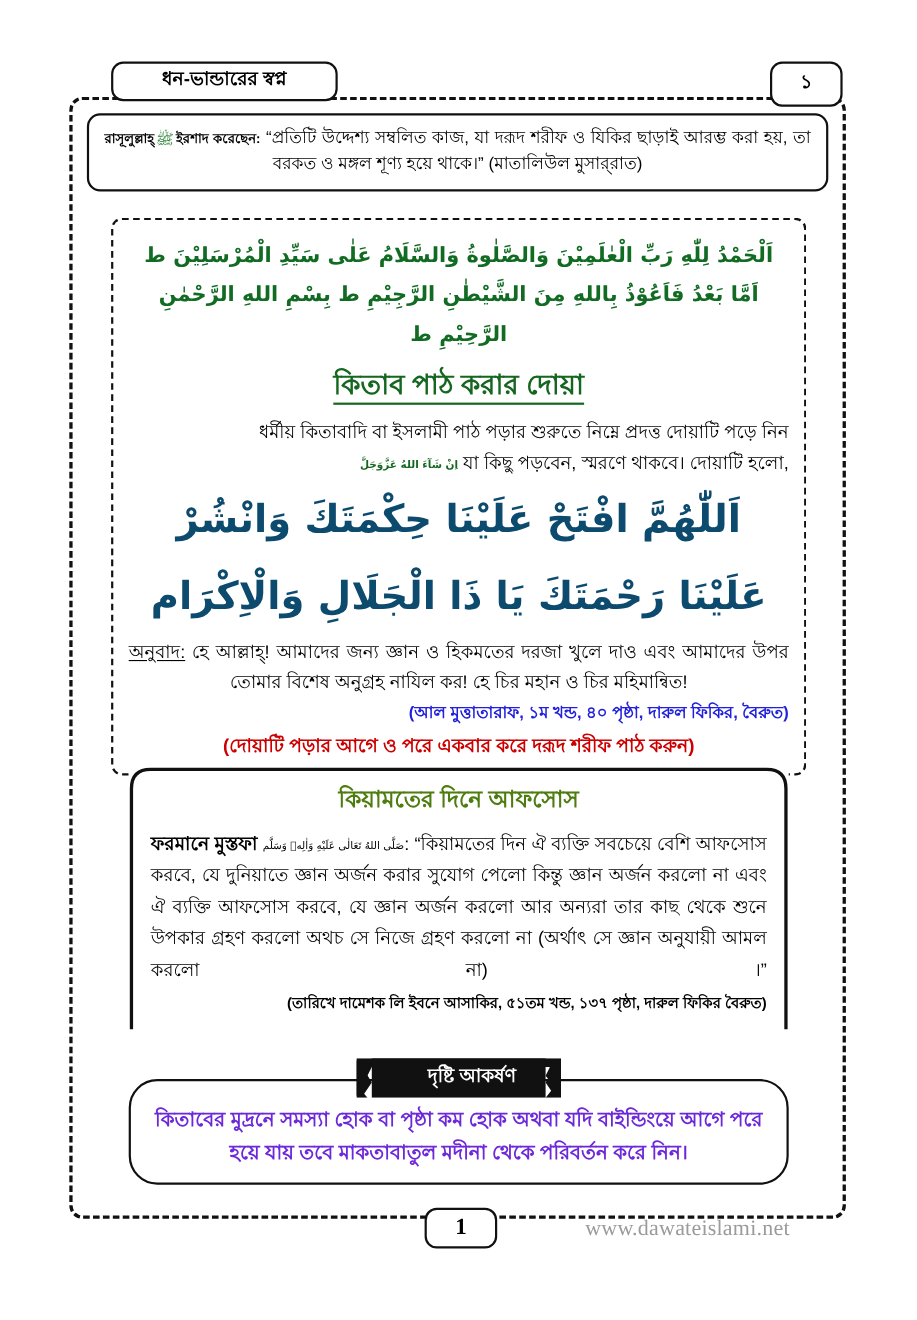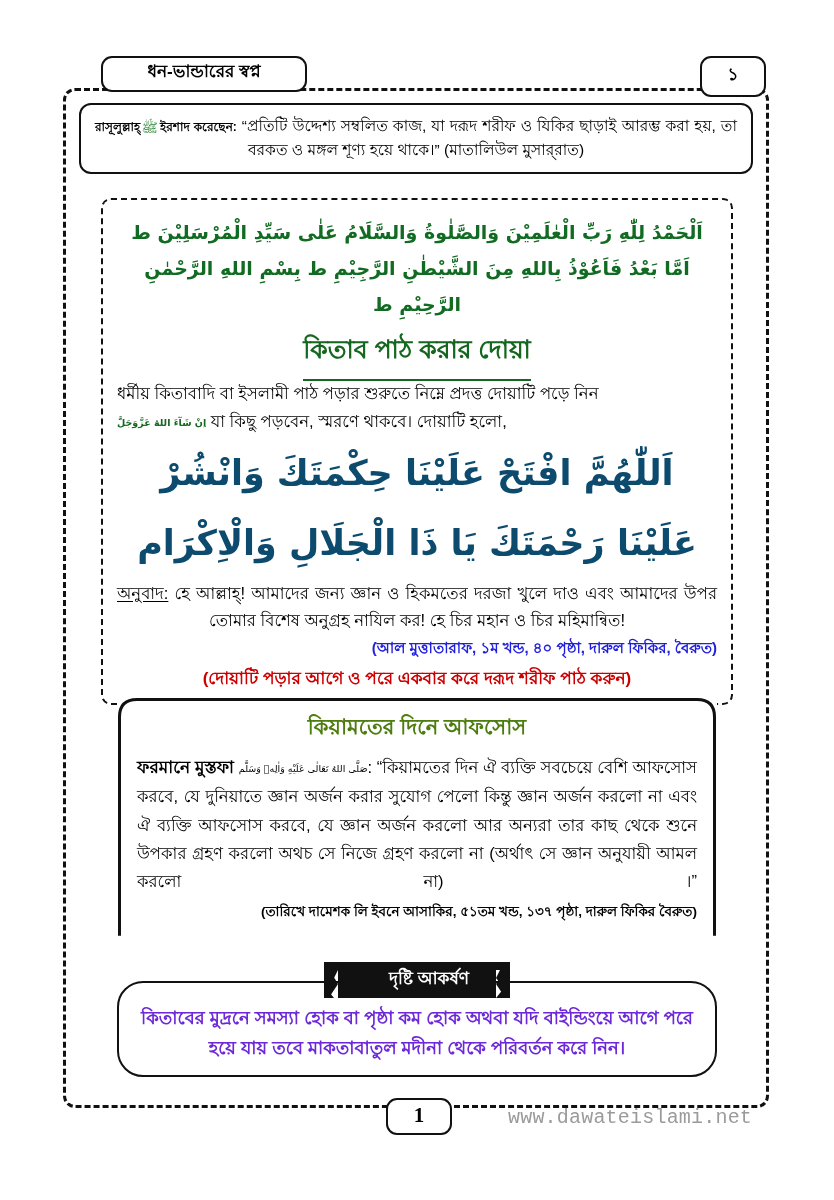--- a/index.html
+++ b/index.html
@@ -143,24 +143,24 @@
   .dua-heading {
     text-align: center;
     margin: 8px 0 6px;
     font-family: "Liberation Sans", sans-serif;
     font-weight: bold;
     font-size: 25px;
     color: #15661f;
   }
   .dua-heading span {
     border-bottom: 2.5px solid #15661f;
-    padding-bottom: 16px;
+    padding-bottom: 2px;
   }
   .bn-center {
-    text-align: left;
+    text-align: right;
     font-family: "Liberation Sans", sans-serif;
     font-size: 16.5px;
     line-height: 1.7;
     color: #000;
   }
   .tiny-arabic-green {
     color: #13671f;
     font-family: "DejaVu Sans", sans-serif;
     font-size: 9.5px;
     font-weight: bold;
@@ -317,23 +317,23 @@
     background: #fff;
     text-align: center;
     font-family: "Liberation Serif", serif;
     font-weight: bold;
     font-size: 21px;
     color: #000;
     z-index: 5;
   }
   .watermark {
     position: absolute;
-    left: 508px;
+    left: 532px;
     top: 1106px;
-    font-family: Liberation Mono, monospace;
+    font-family: Liberation Serif, serif;
     font-size: 20px;
     color: #9b9b9b;
     letter-spacing: 0.2px;
   }
 </style>
 </head>
 <body>
 
 <div class="page">
 

